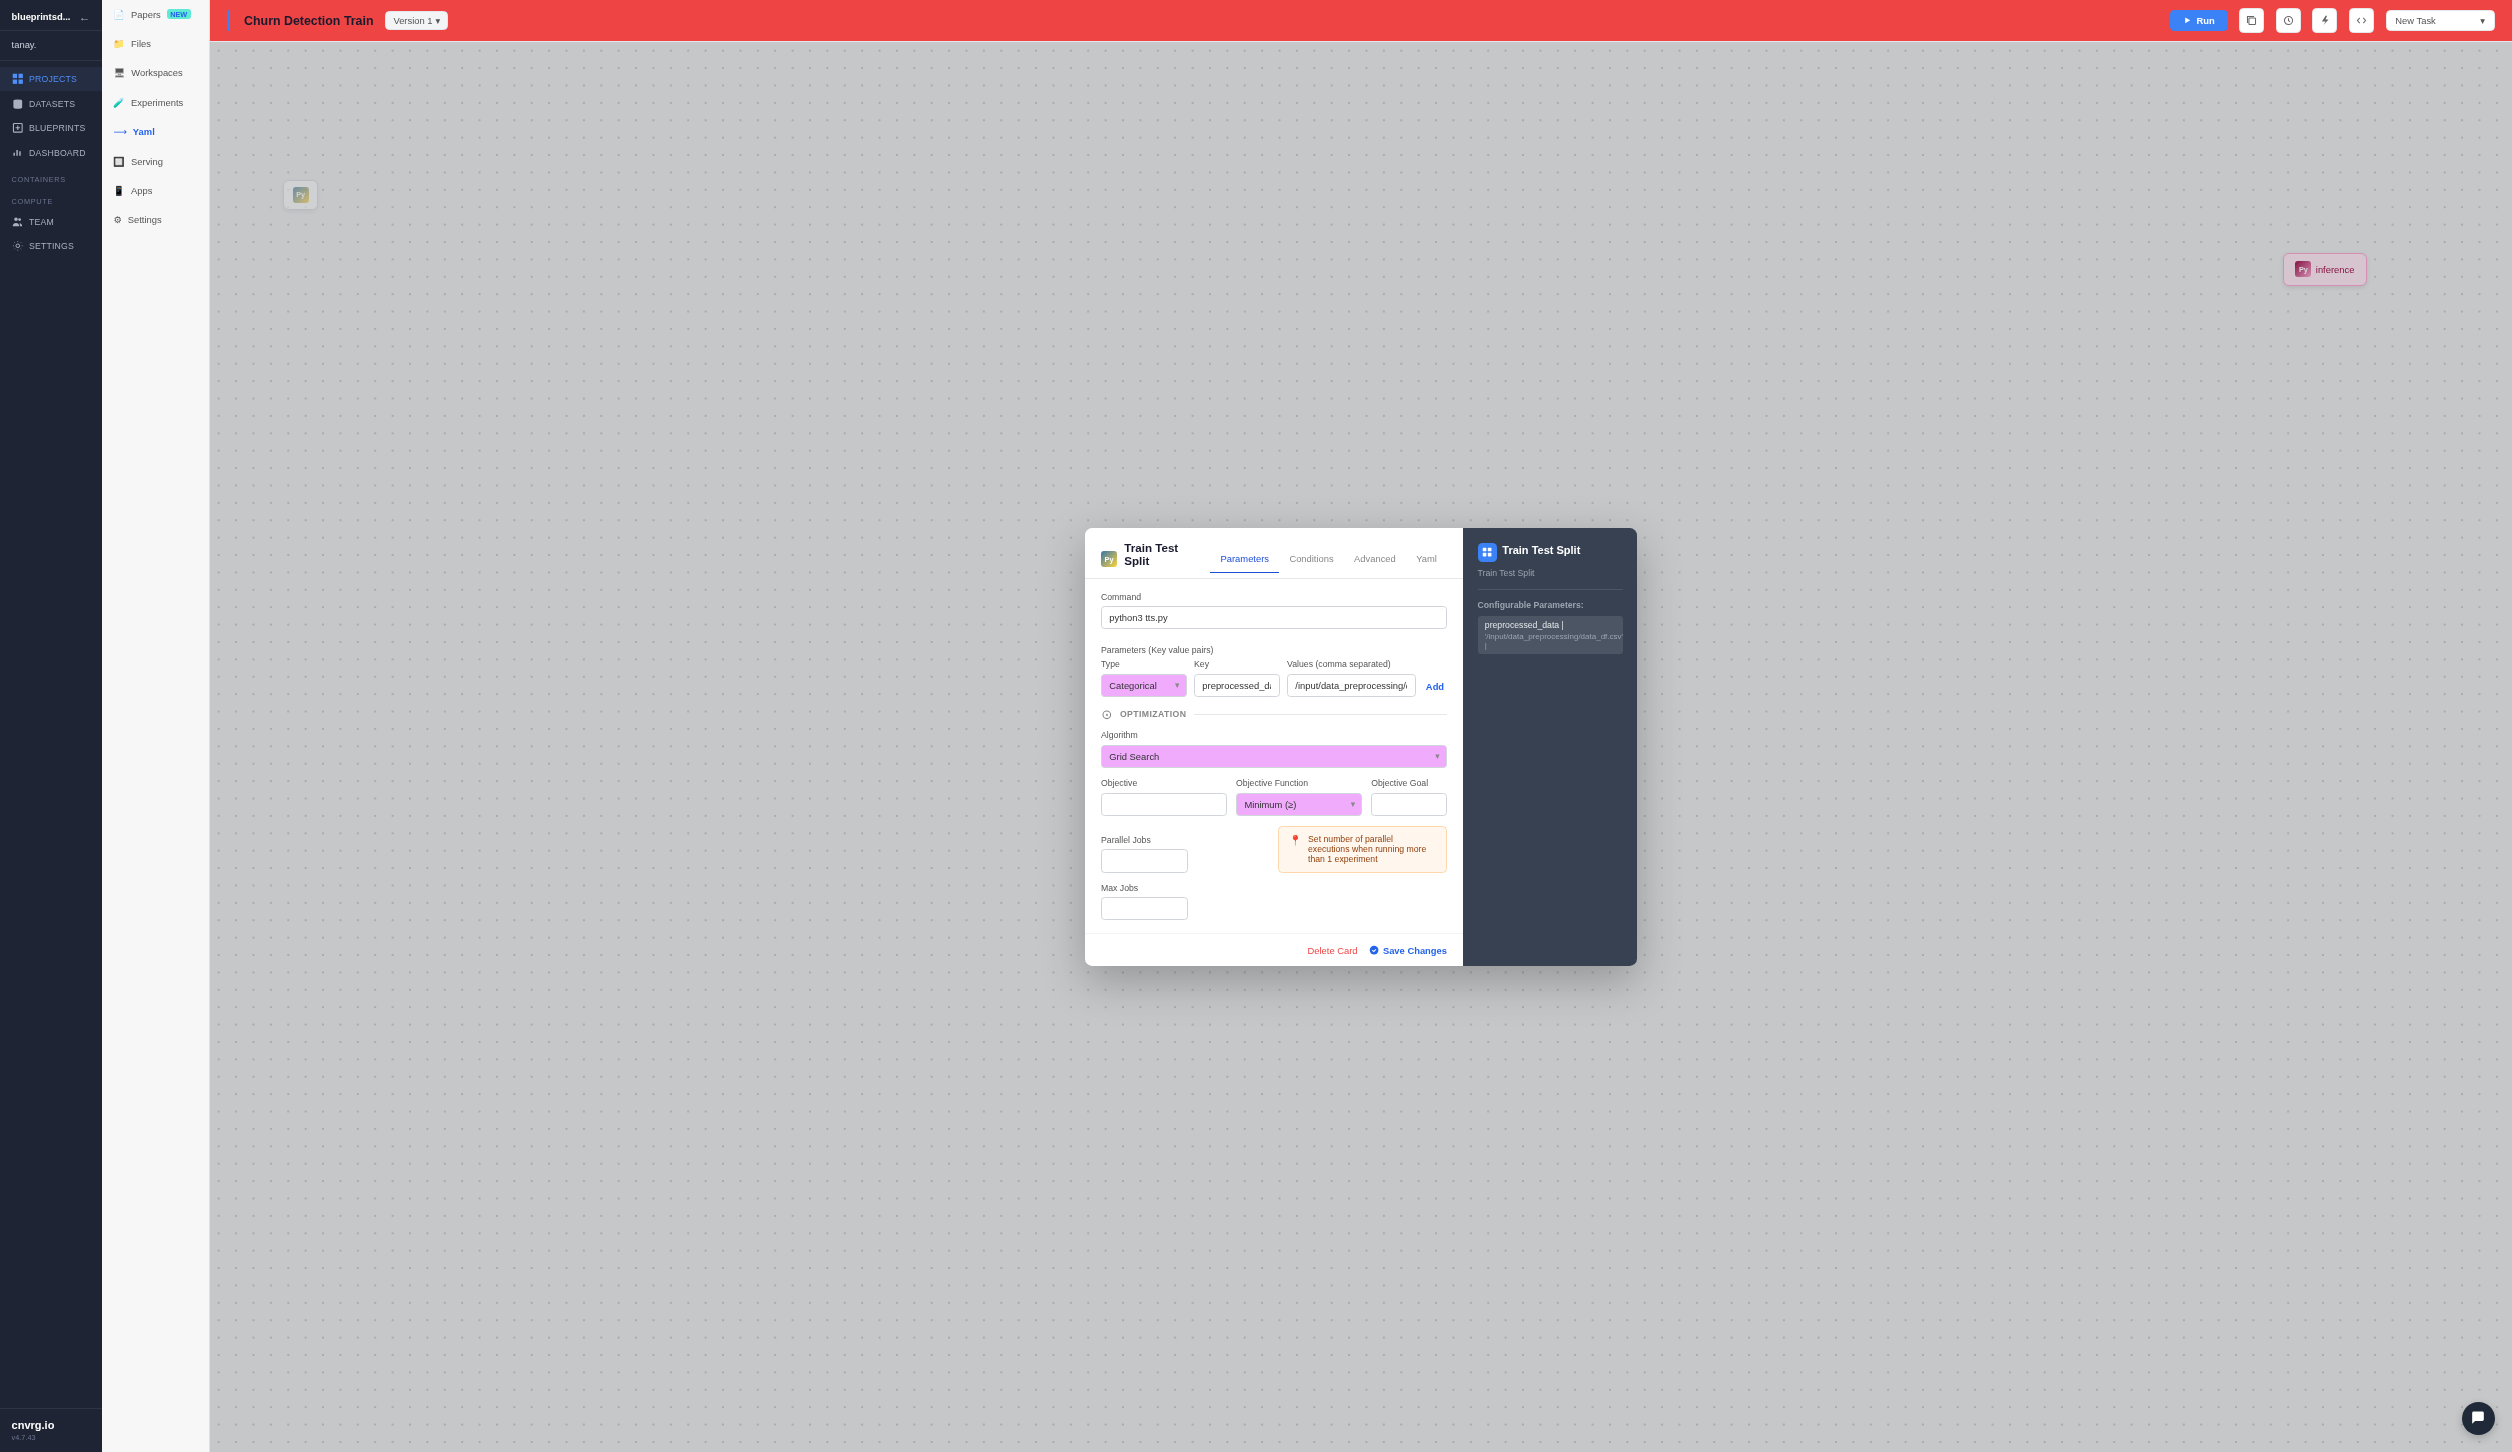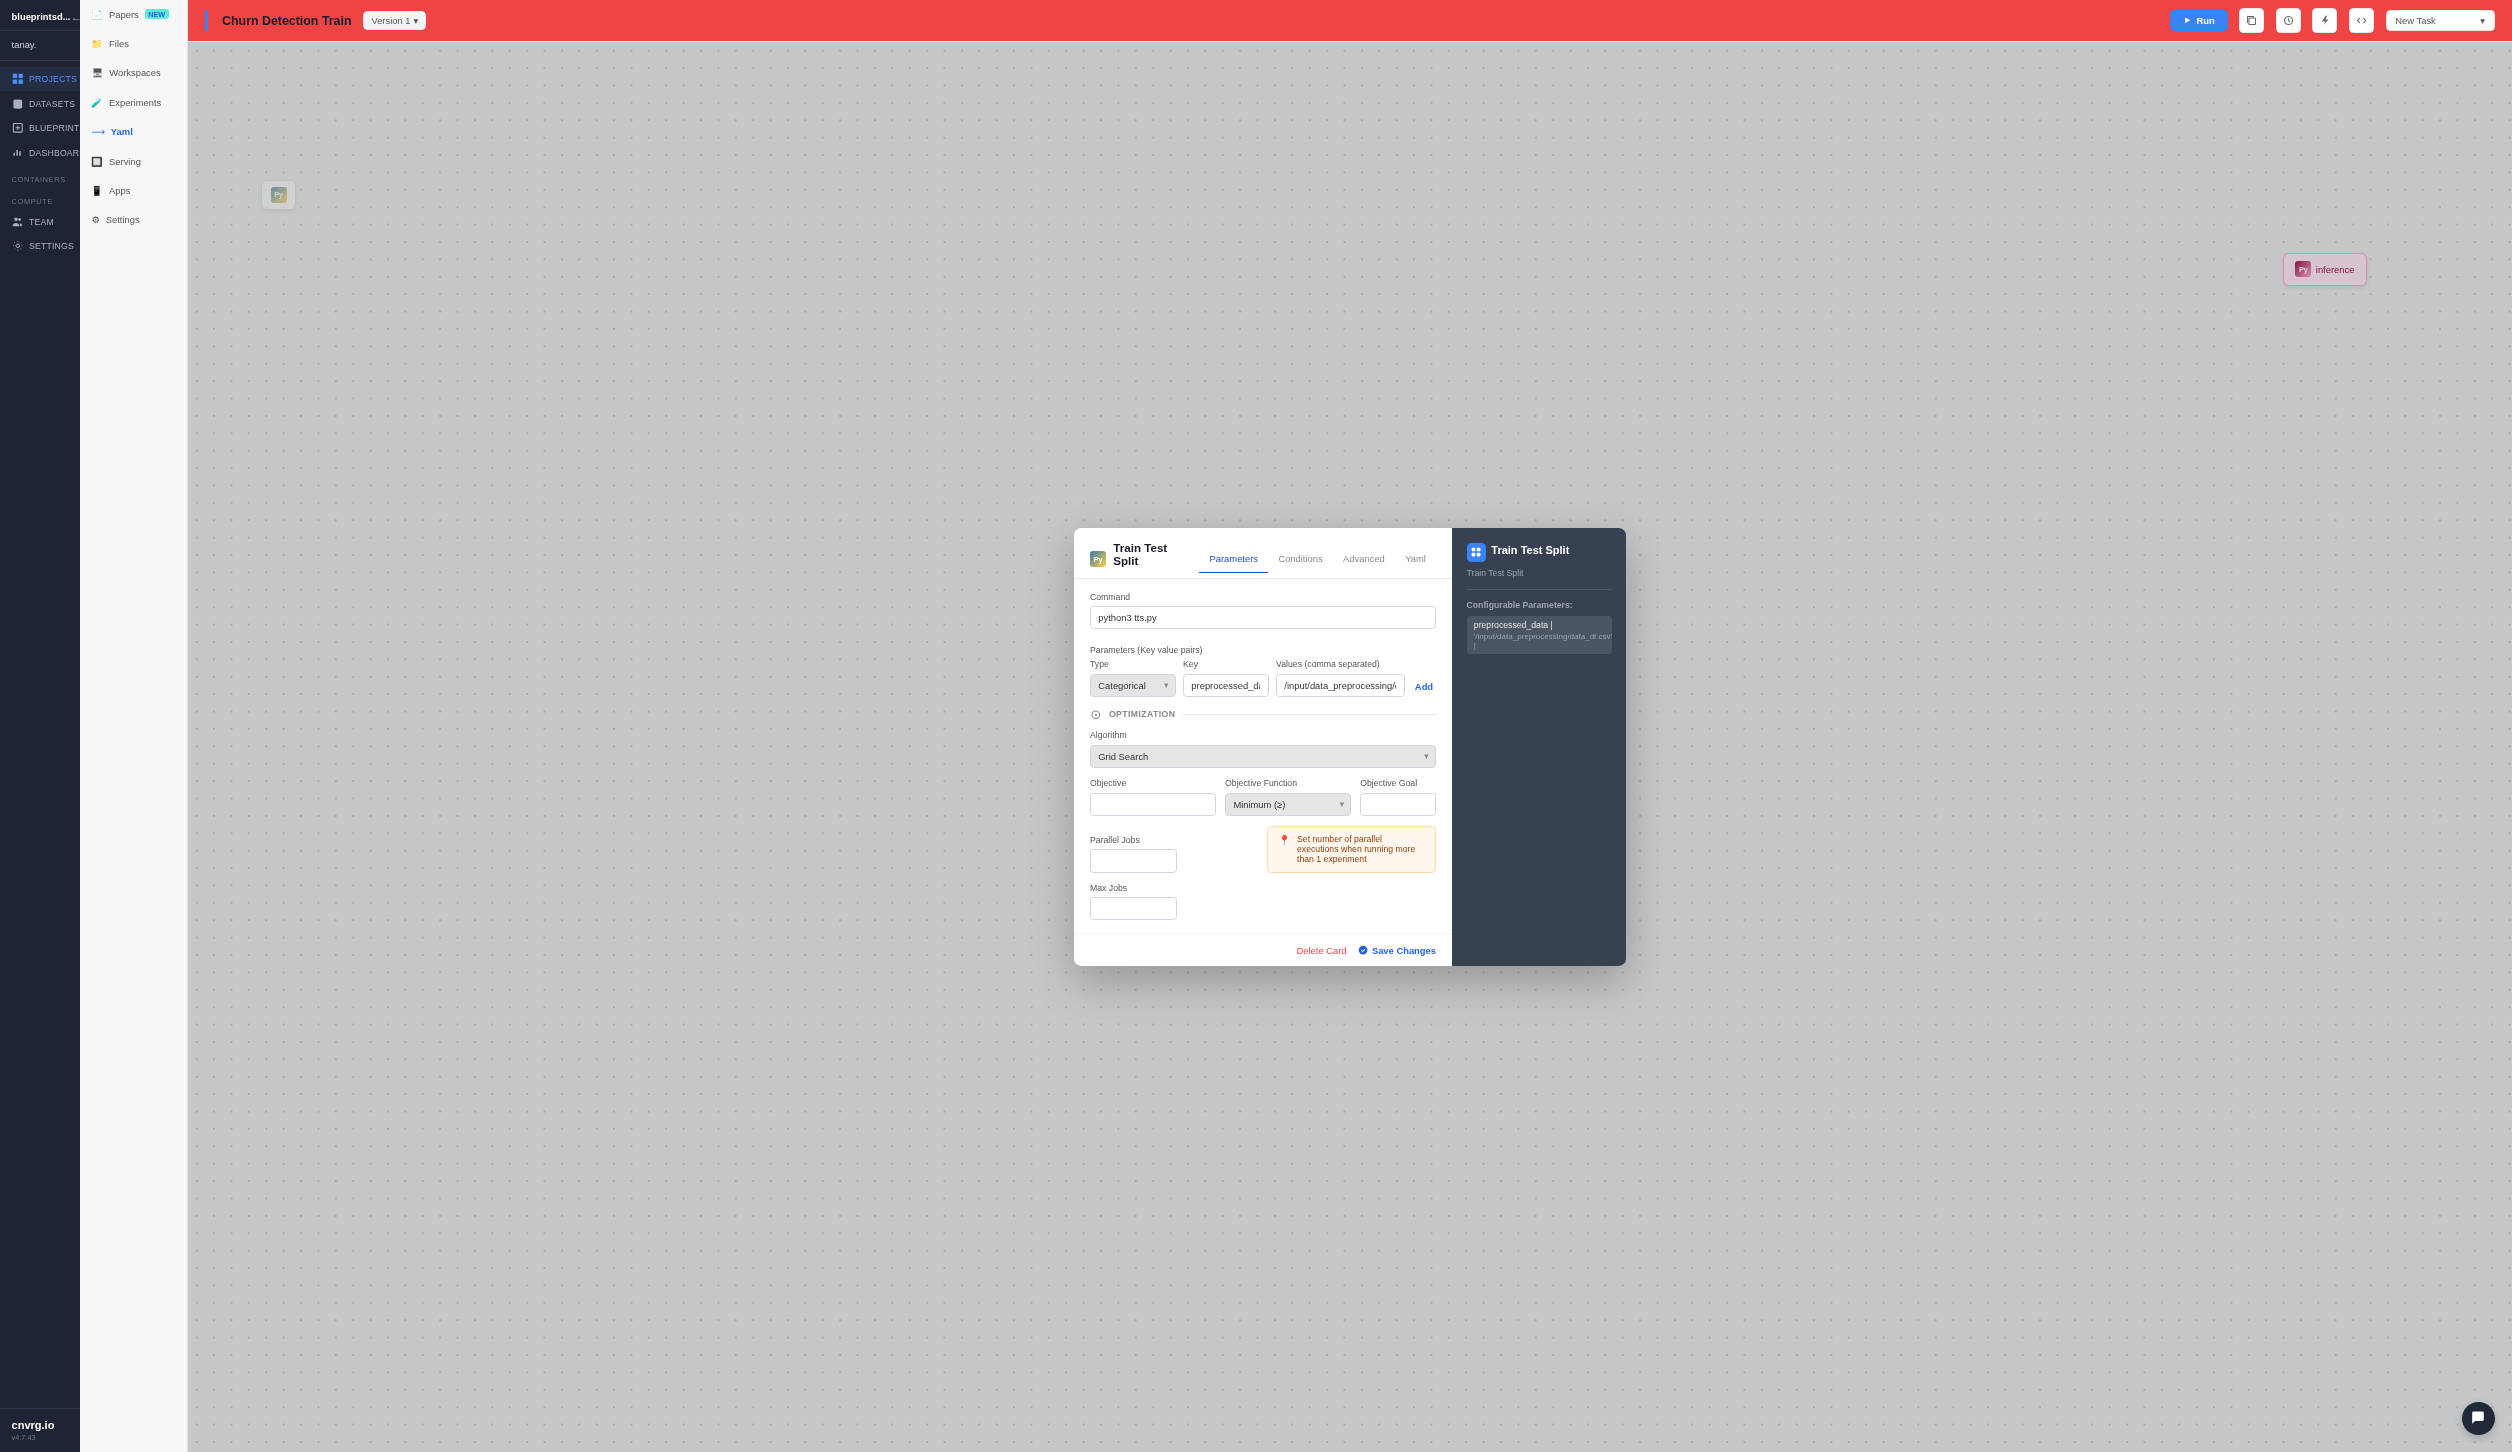--- a/index.html
+++ b/index.html
@@ -1,20 +1,20 @@
 <!DOCTYPE html>
 <html style="font-size:11.6px"><head>
   <meta charset="utf-8">
   <style>
     * { box-sizing: border-box; margin: 0; padding: 0; }
     body { font-family: -apple-system, BlinkMacSystemFont, 'Segoe UI', sans-serif; font-size: 10.2px; background: #f0f0f0; display: flex; height: 100vh; overflow: hidden; }
 
     
     .sidebar-left {
-      width: 80px;
+      width: 102px;
       background: #1e2433;
       color: #aab0c0;
       display: flex;
       flex-direction: column;
       flex-shrink: 0;
       height: 100vh;
     }
     .sidebar-brand {
       padding: 10.2px 11.6px 7.3px;
       display: flex;
@@ -331,21 +331,21 @@
       padding: 5.1px 2.9px;
       white-space: nowrap;
     }
     .select-input {
       width: 100%;
       border: 0.7px solid #d1d5db;
       border-radius: 3.6px;
       padding: 5.1px 7.3px;
       font-size: 9.4px;
       color: #333;
-      background: #e5e5e5;
+      background: #f0abfc;
       appearance: none;
       outline: none;
       cursor: pointer;
     }
     .select-wrapper {
       position: relative;
     }
     .select-wrapper::after {
       content: '▾';
       position: absolute;

